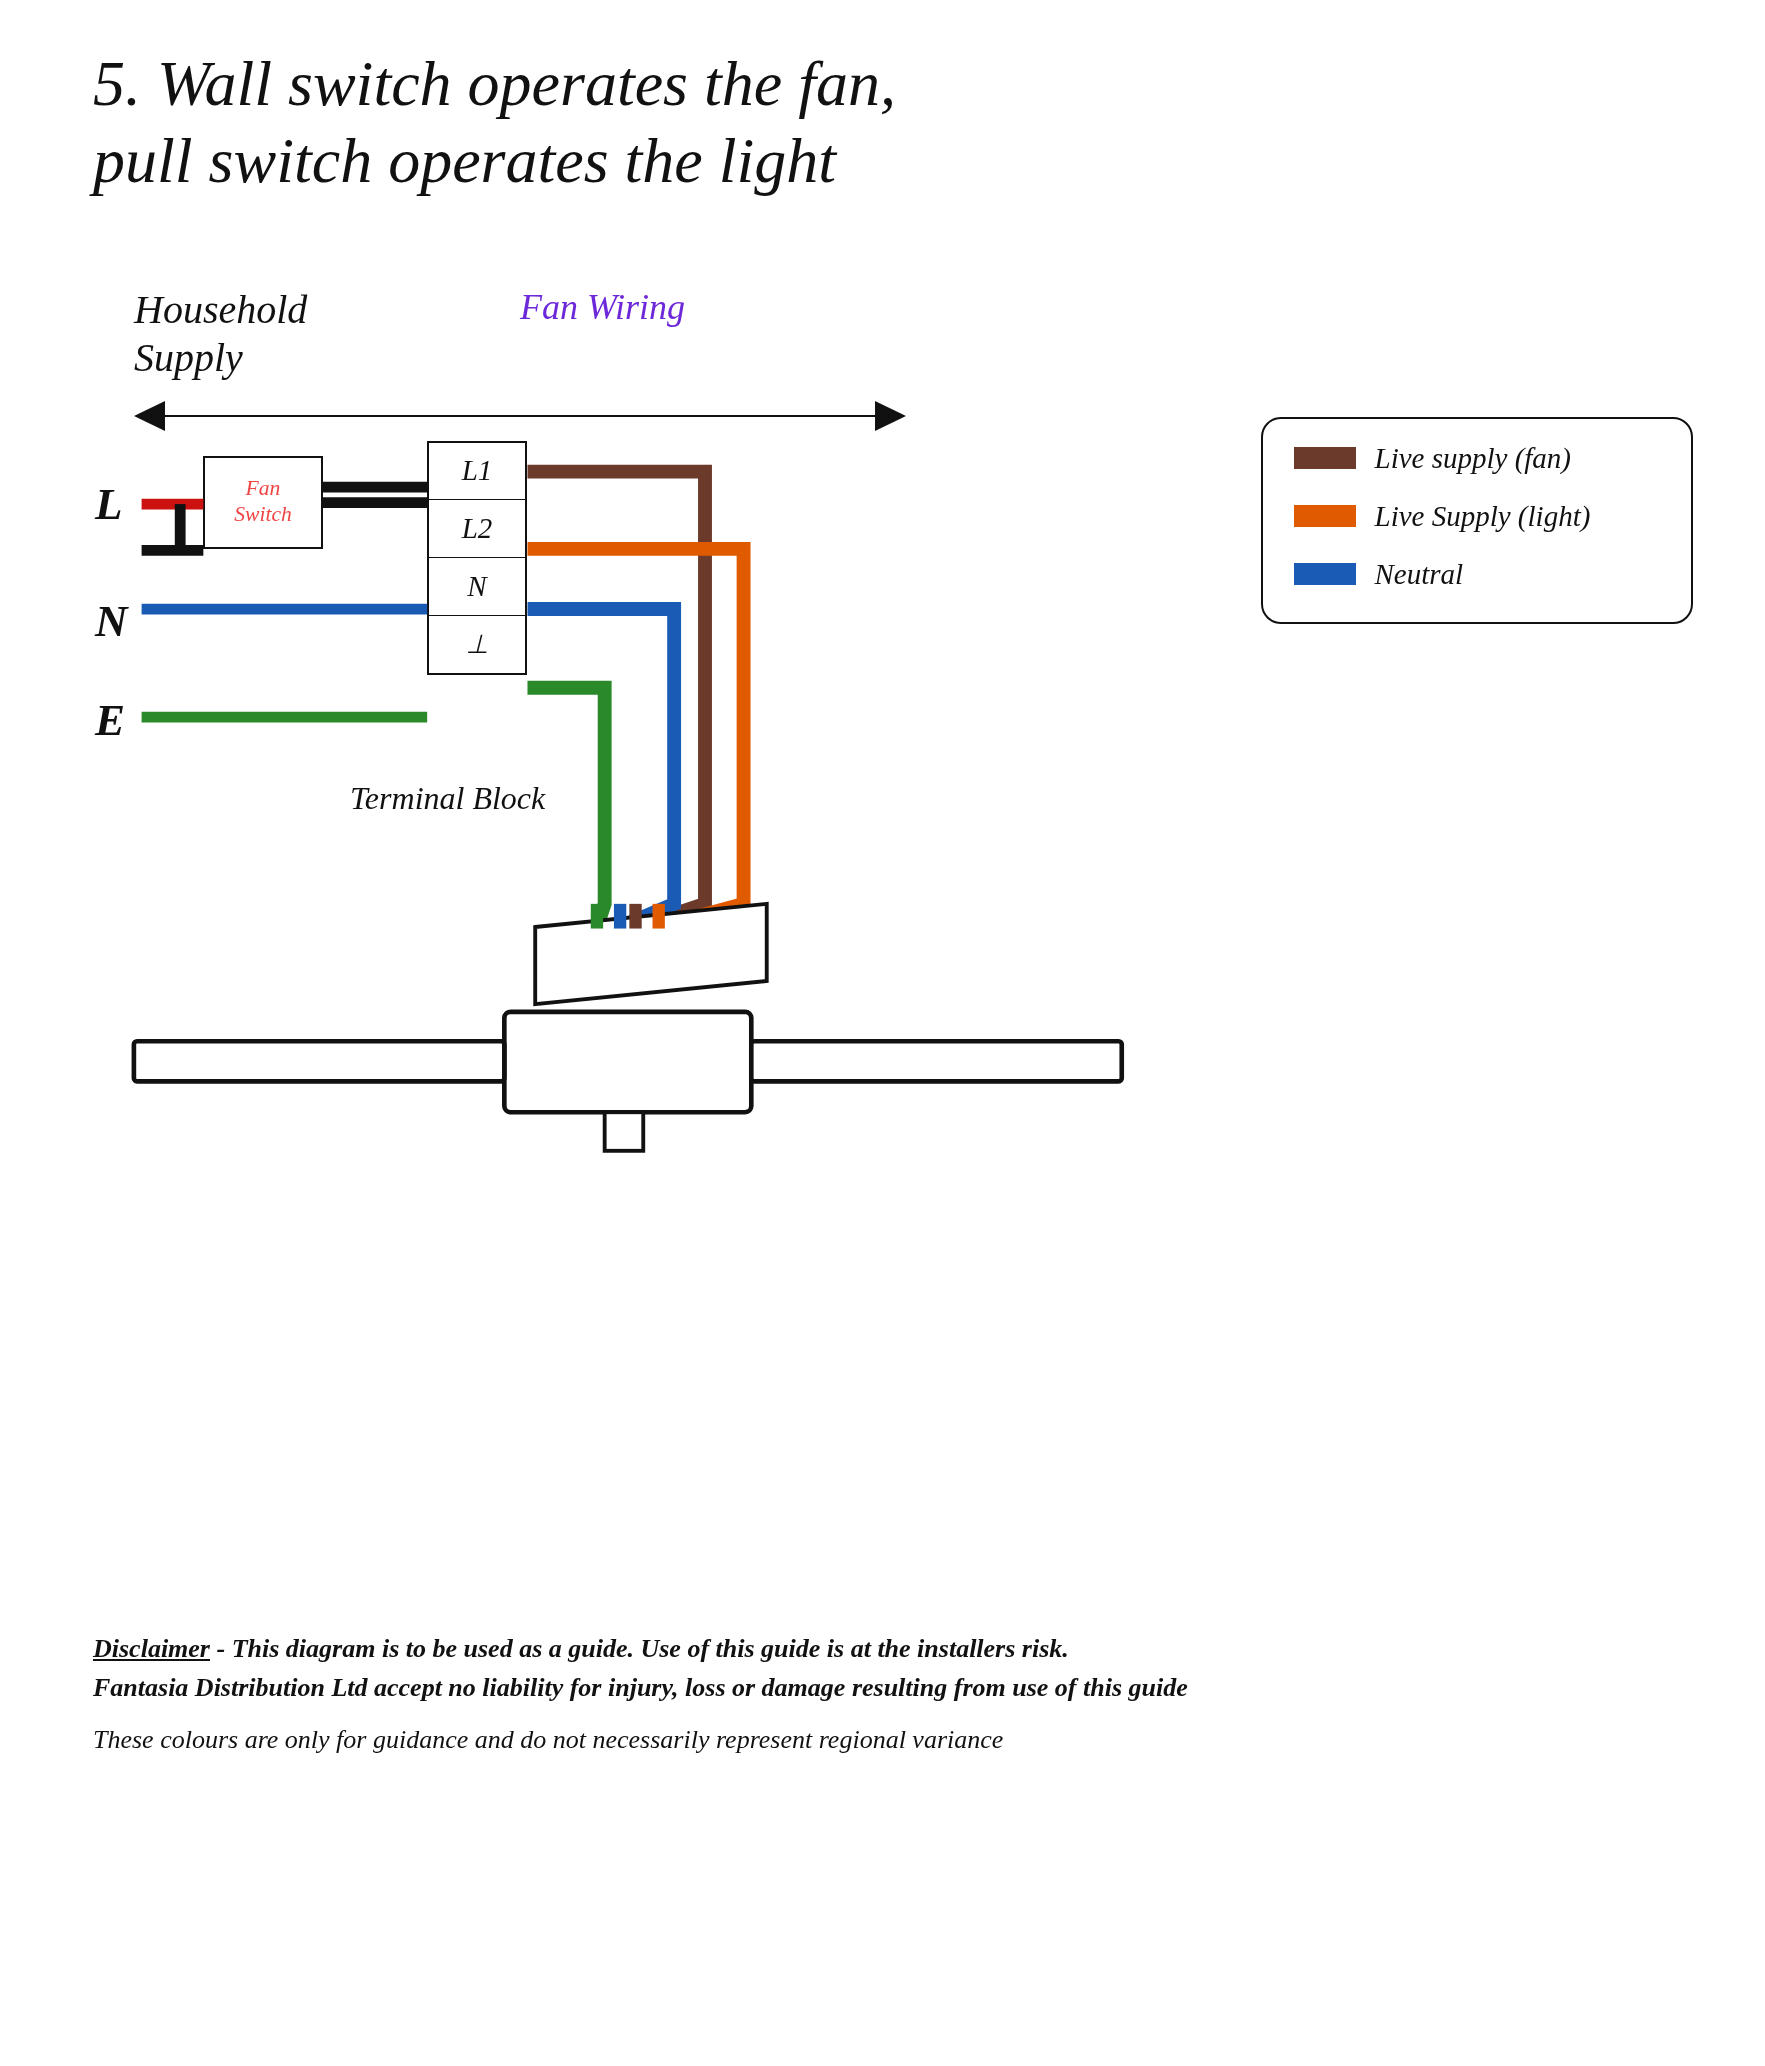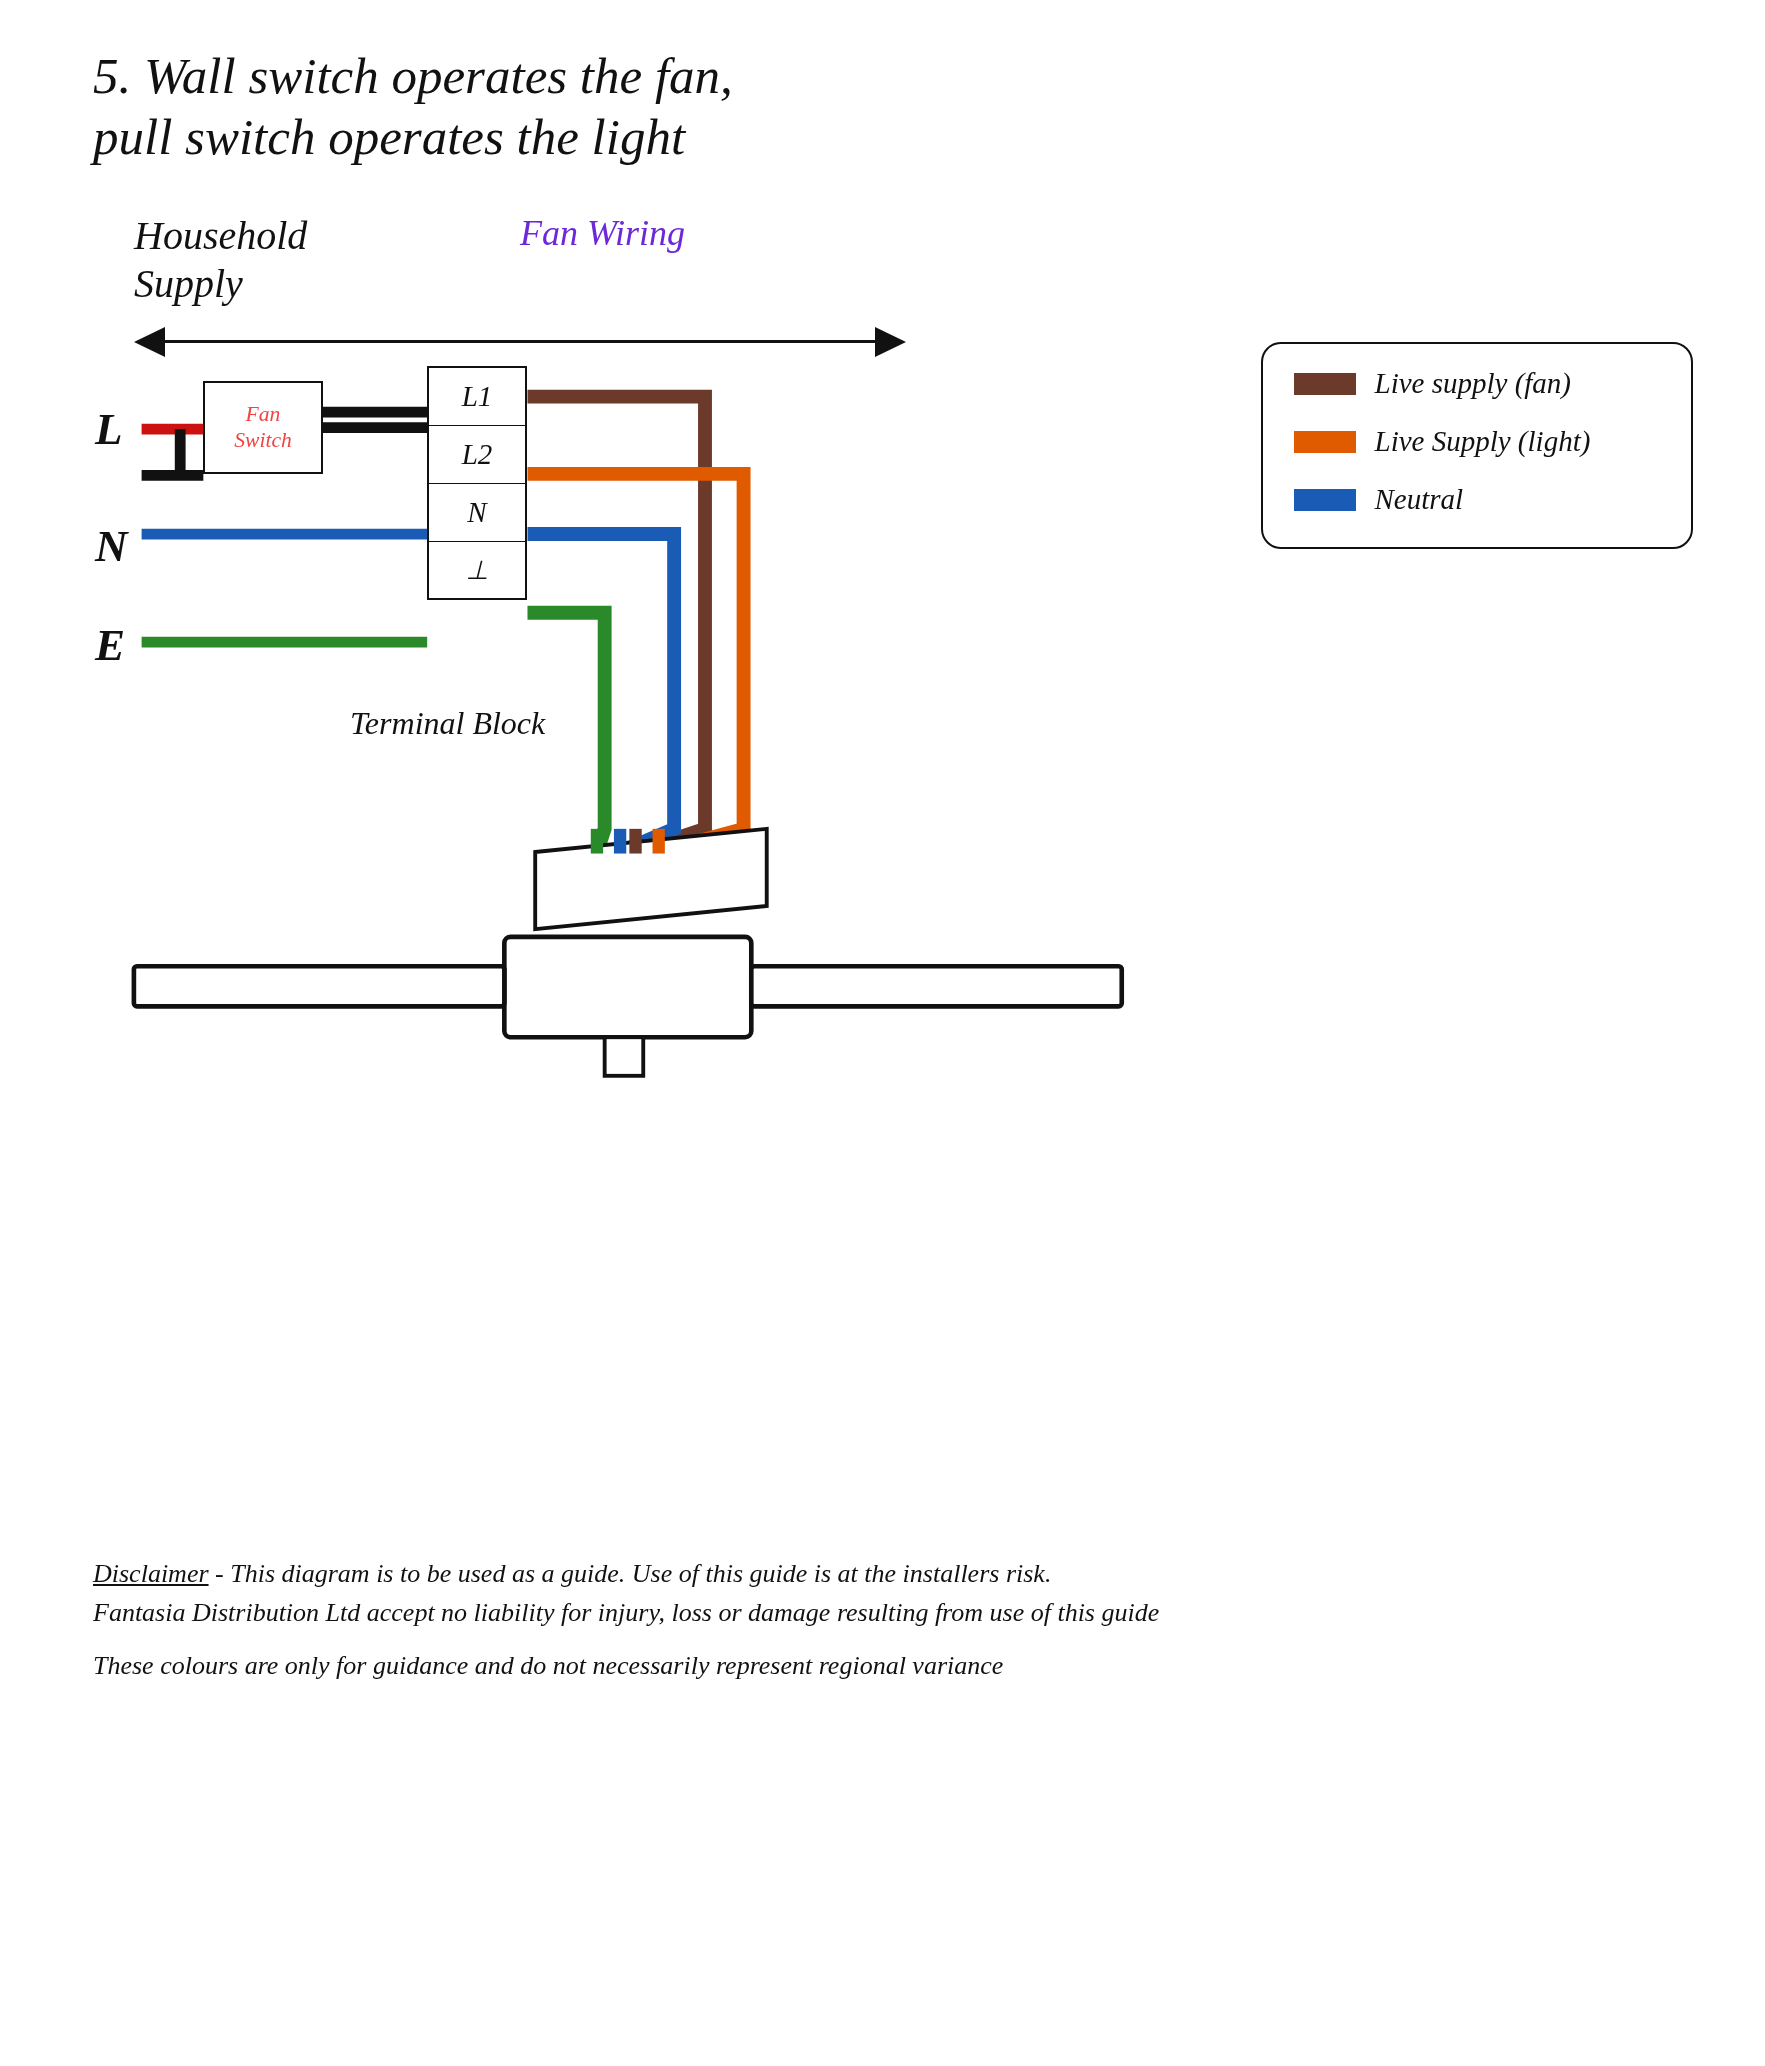--- a/index.html
+++ b/index.html
@@ -16,25 +16,25 @@
       width: 1765px;
       min-height: 2066px;
       background: #ffffff;
       position: relative;
       padding: 46px 62px;
     }
 
     .title {
       font-family: Georgia, serif;
       font-style: italic;
-      font-size: 51px;
+      font-size: 64px;
       font-weight: normal;
       color: #111;
       line-height: 1.2;
-      margin-bottom: 28px;
+      margin-bottom: 71px;
       margin-left: 31px;
     }
 
     .diagram-area {
       position: relative;
       width: 1621px;
       height: 1312px;
       margin: 0 auto;
     }
 
@@ -238,20 +238,21 @@
     .disclaimer-section {
       margin-top: 46px;
       margin-left: 31px;
     }
 
     .disclaimer-text {
       font-style: italic;
       font-size: 26px;
       color: #111;
       line-height: 1.5;
+      font-weight: bold;
     }
 
     .disclaimer-text .underline {
       text-decoration: underline;
     }
 
     .disclaimer-note {
       font-style: italic;
       font-size: 26px;
       color: #111;

